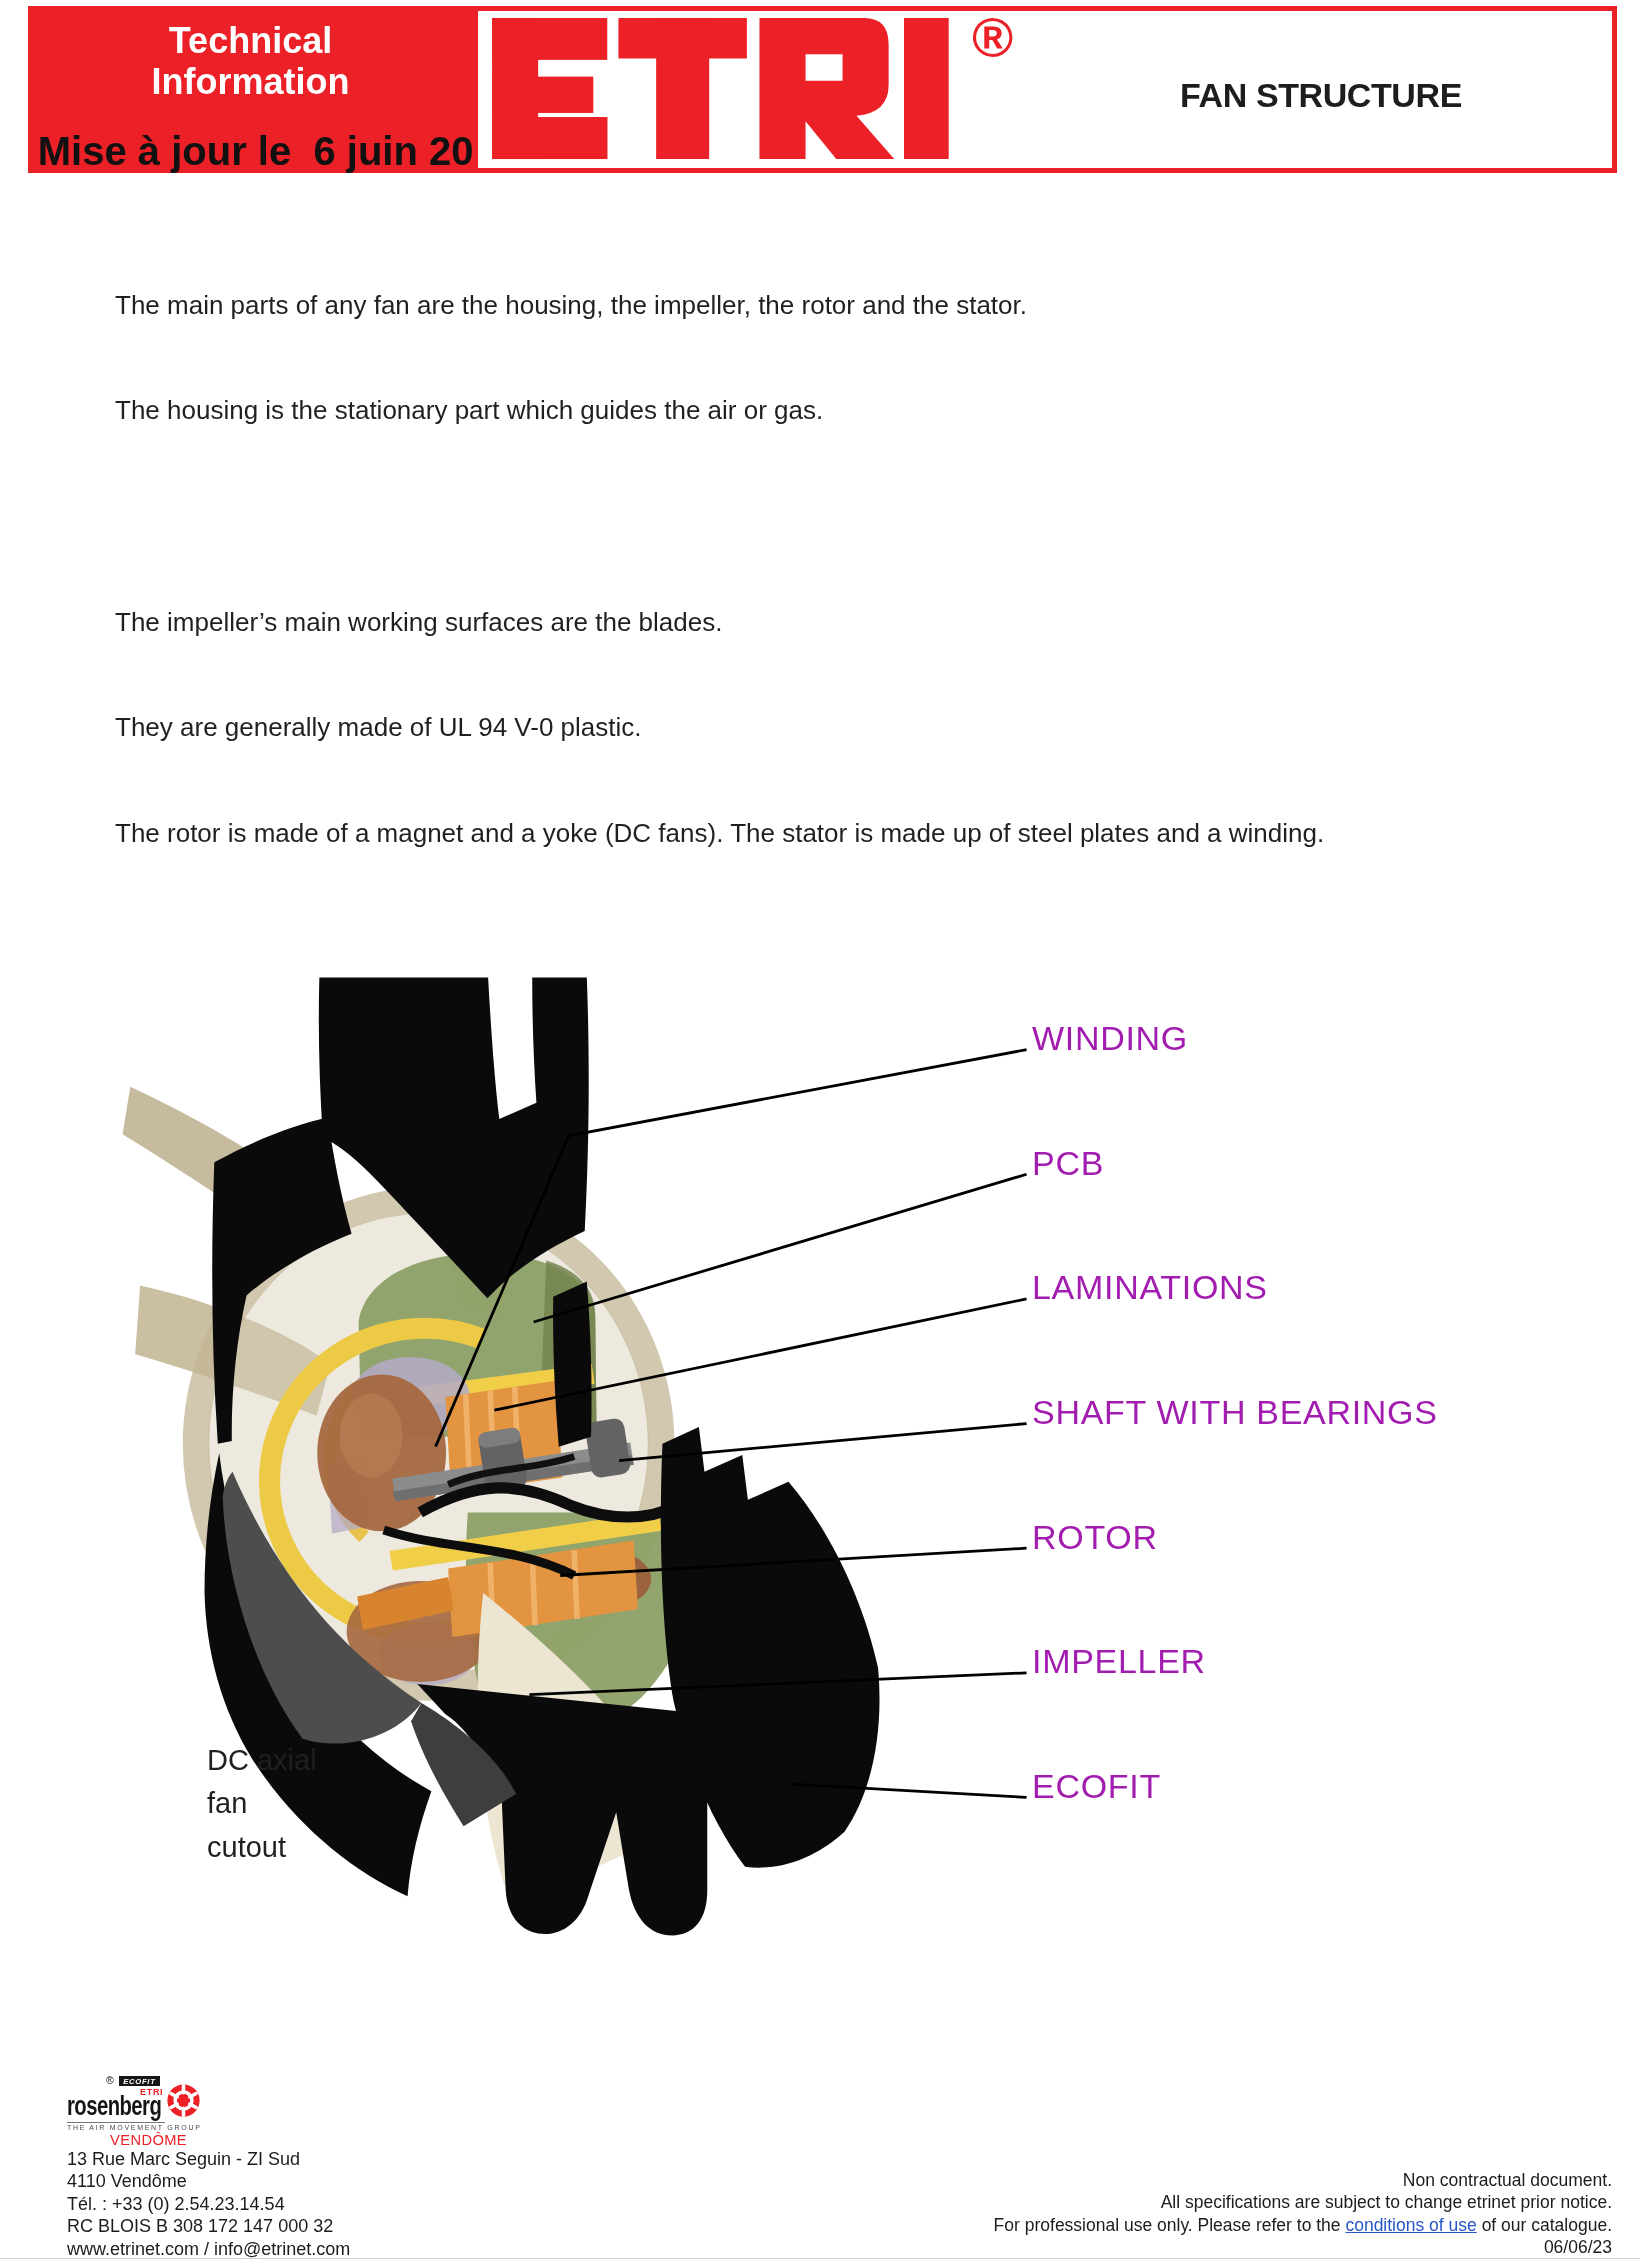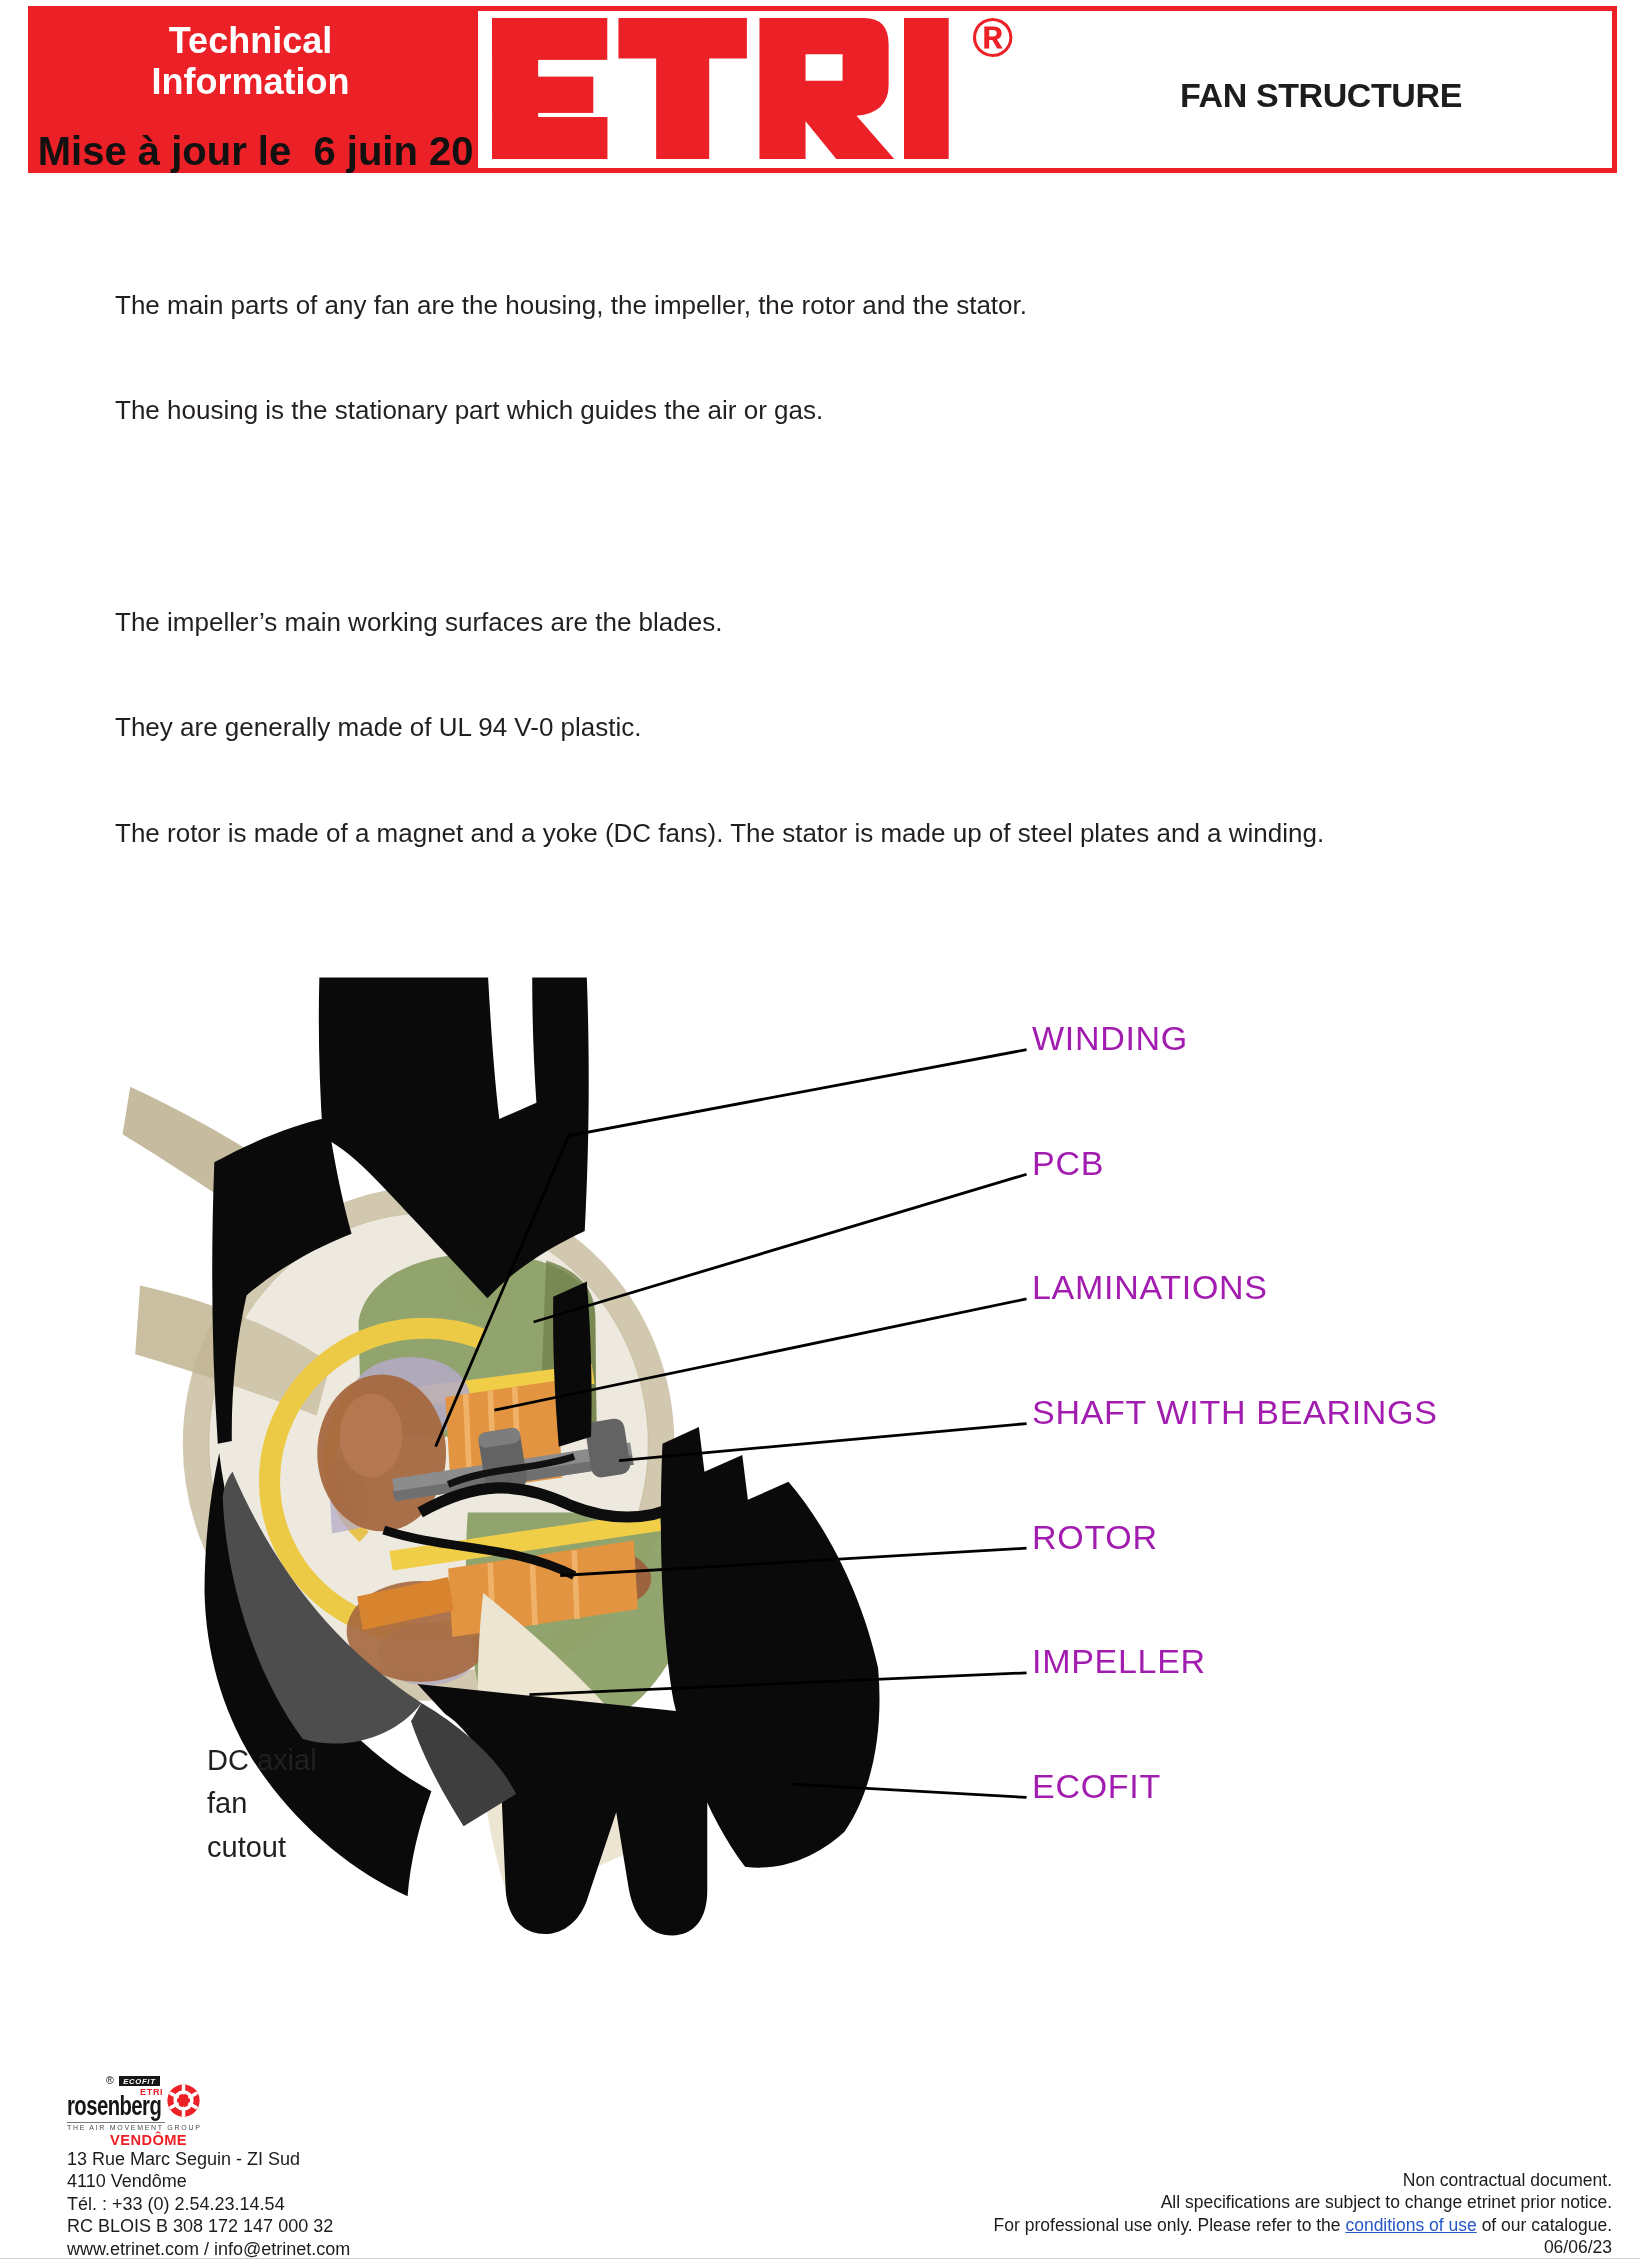--- a/index.html
+++ b/index.html
@@ -34,21 +34,21 @@
   
   .ros-reg{position:absolute;left:106px;top:2074px;font-size:10.5px;color:#111;}
   .ecofit-badge{position:absolute;left:119px;top:2076px;background:#161616;color:#fff;
                 font-size:7.7px;font-style:italic;font-weight:bold;letter-spacing:0.7px;
                 padding:0.7px 4.2px;line-height:9px;}
   .etri-small{position:absolute;left:140px;top:2087px;color:#EC2127;font-size:9px;font-weight:bold;letter-spacing:0.7px;}
   .ros-word{position:absolute;left:67px;top:2092px;font-size:27px;font-weight:bold;color:#161616;
             letter-spacing:-0.7px;transform:scaleX(0.75);transform-origin:left top;line-height:28px;}
   .ros-tag{position:absolute;left:67px;top:2122px;width:98px;font-size:7px;letter-spacing:1.7px;
            color:#4a4a4a;border-top:0.7px solid #777;padding-top:1.4px;white-space:nowrap;}
-  .ros-city{position:absolute;left:110px;top:2132px;font-size:14.7px;font-weight:bold;color:#EC2127;letter-spacing:0.4px;}
+  .ros-city{position:absolute;left:110px;top:2132px;font-size:14.7px;font-weight:normal;color:#EC2127;letter-spacing:0.4px;}
   .ros-fan-svg{position:absolute;left:166px;top:2083px;width:35px;height:35px;}
   .addr{position:absolute;left:67px;top:2148px;font-size:18px;line-height:22.4px;color:#1c1c1c;}
   .legal{position:absolute;right:28px;top:2169px;font-size:17.5px;line-height:22.4px;color:#1c1c1c;text-align:right;}
   .legal a{color:#2456c7;text-decoration:underline;}
   .bottom-rule{position:absolute;left:0;top:2258px;width:1640px;height:1.4px;background:#cfcfcf;}
 </style>
 </head>
 <body>
 
 <div class="page">

